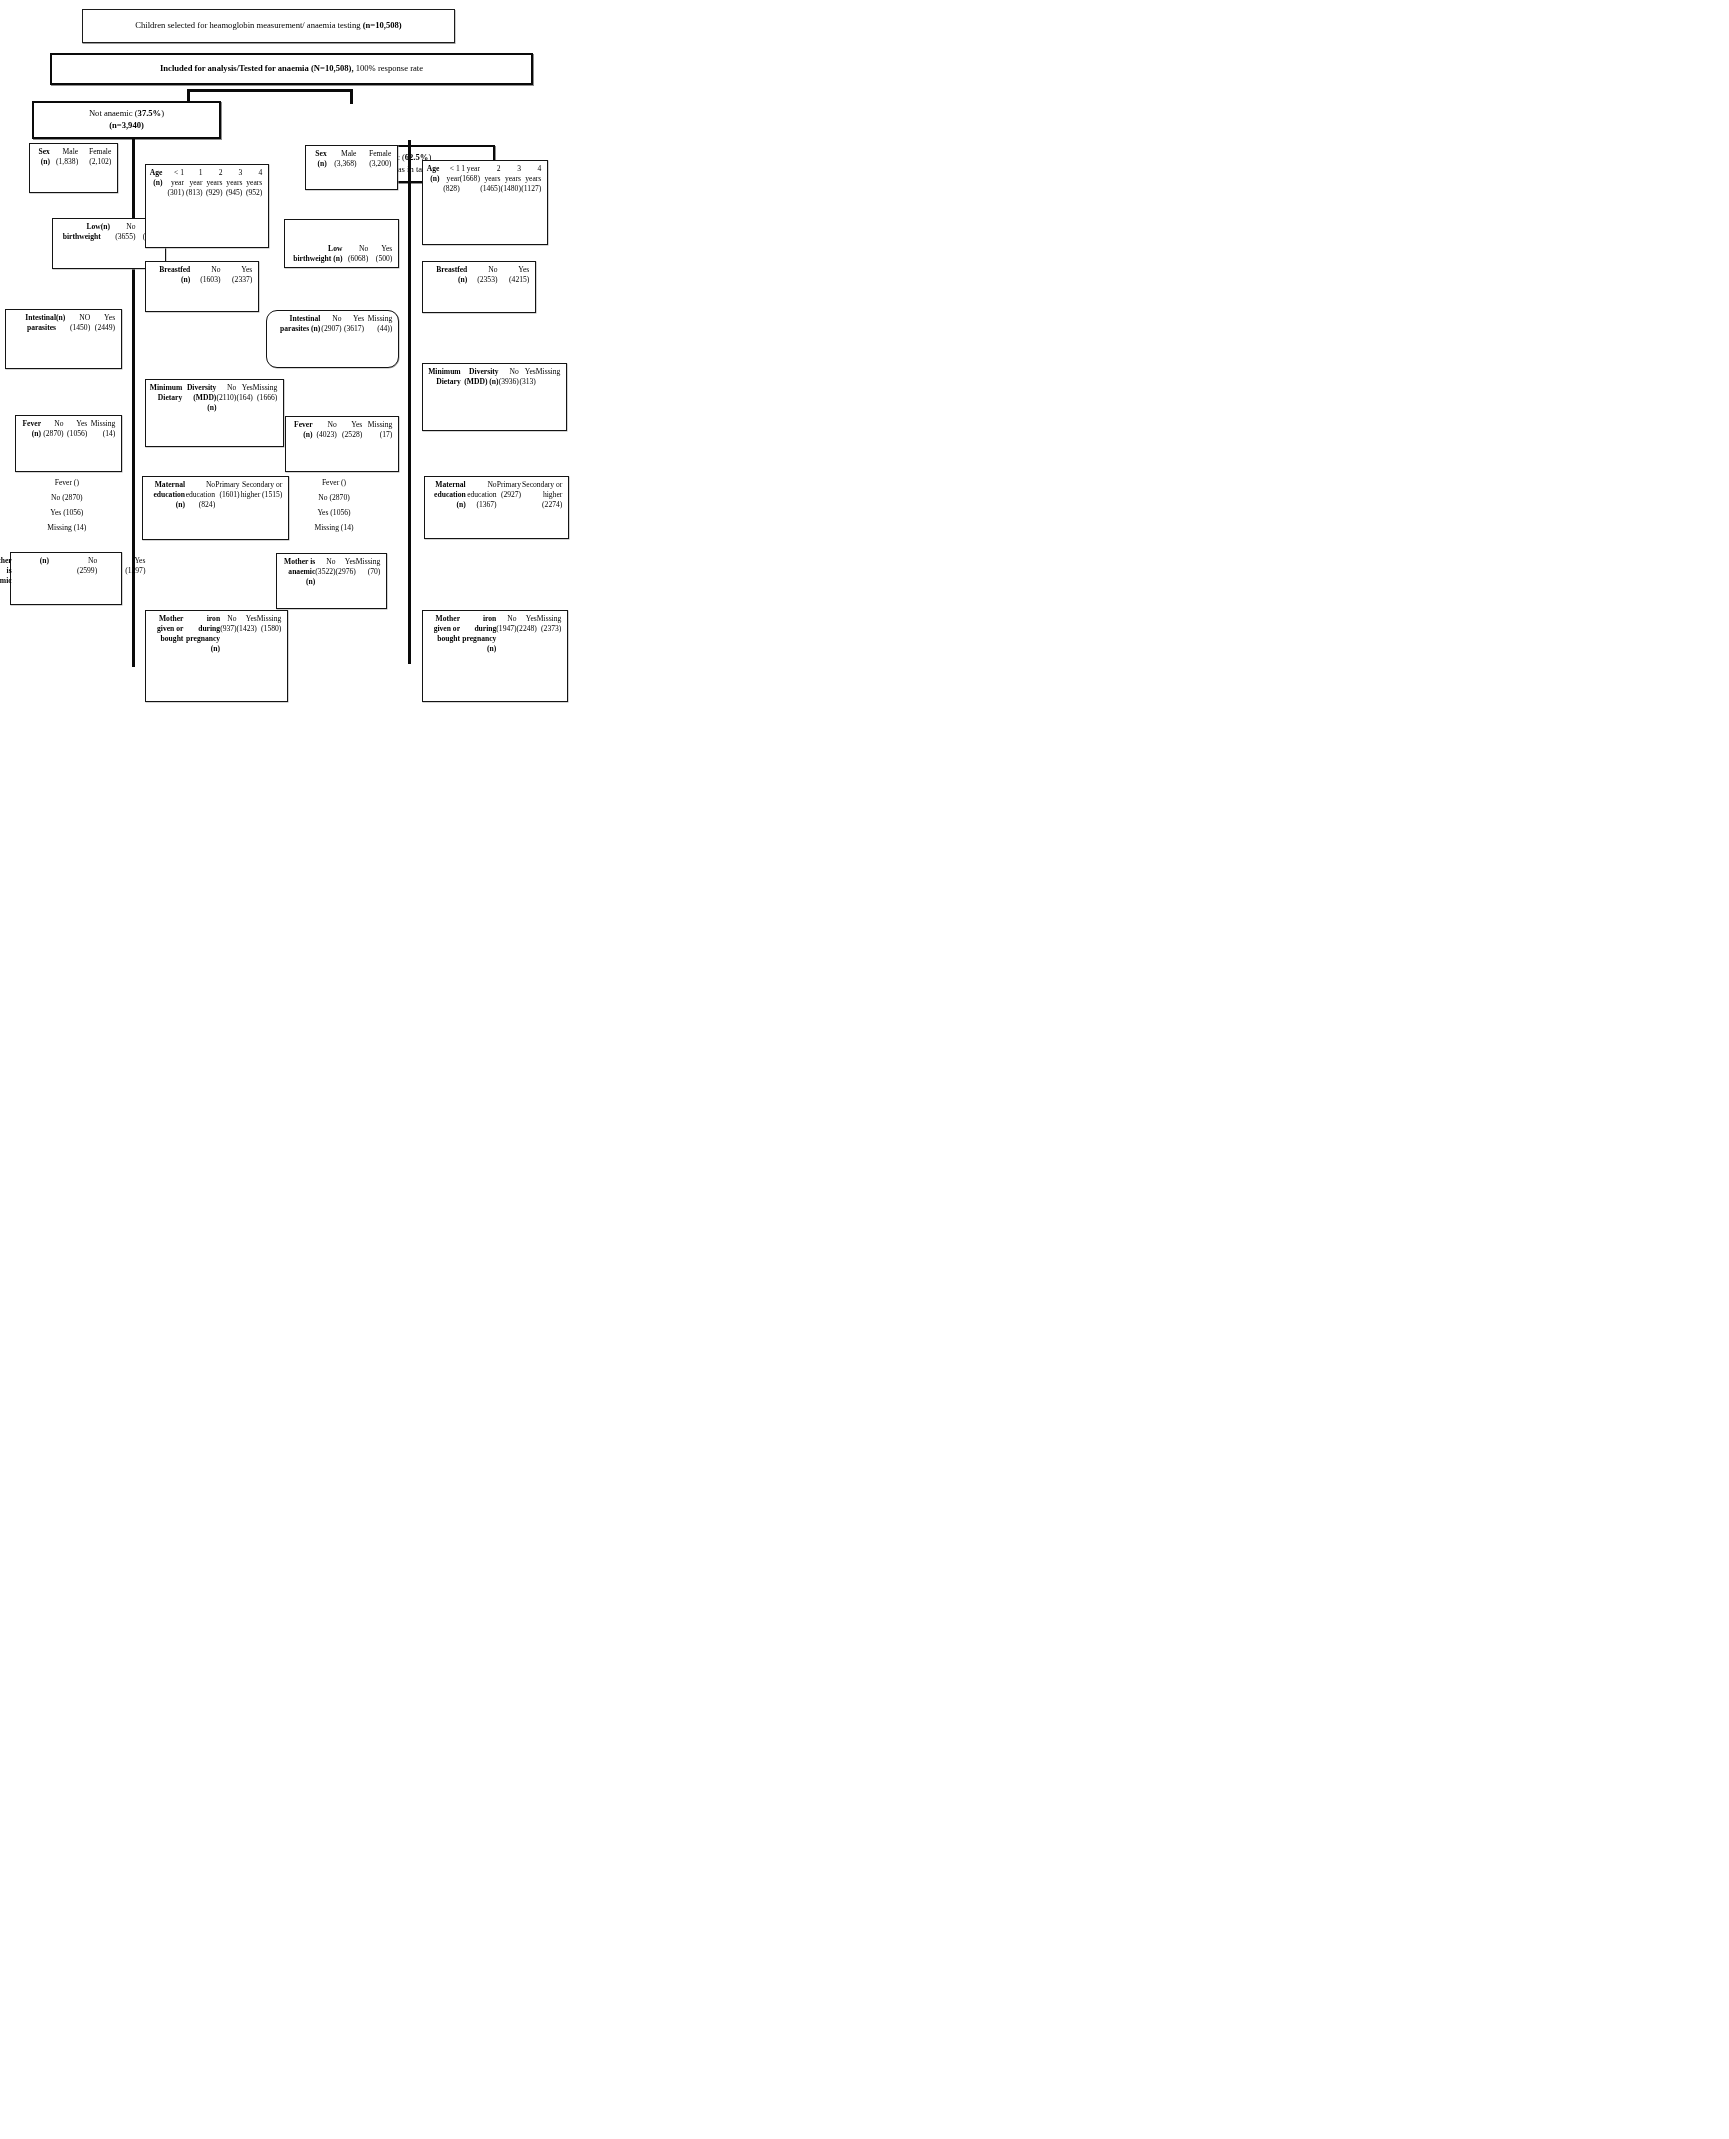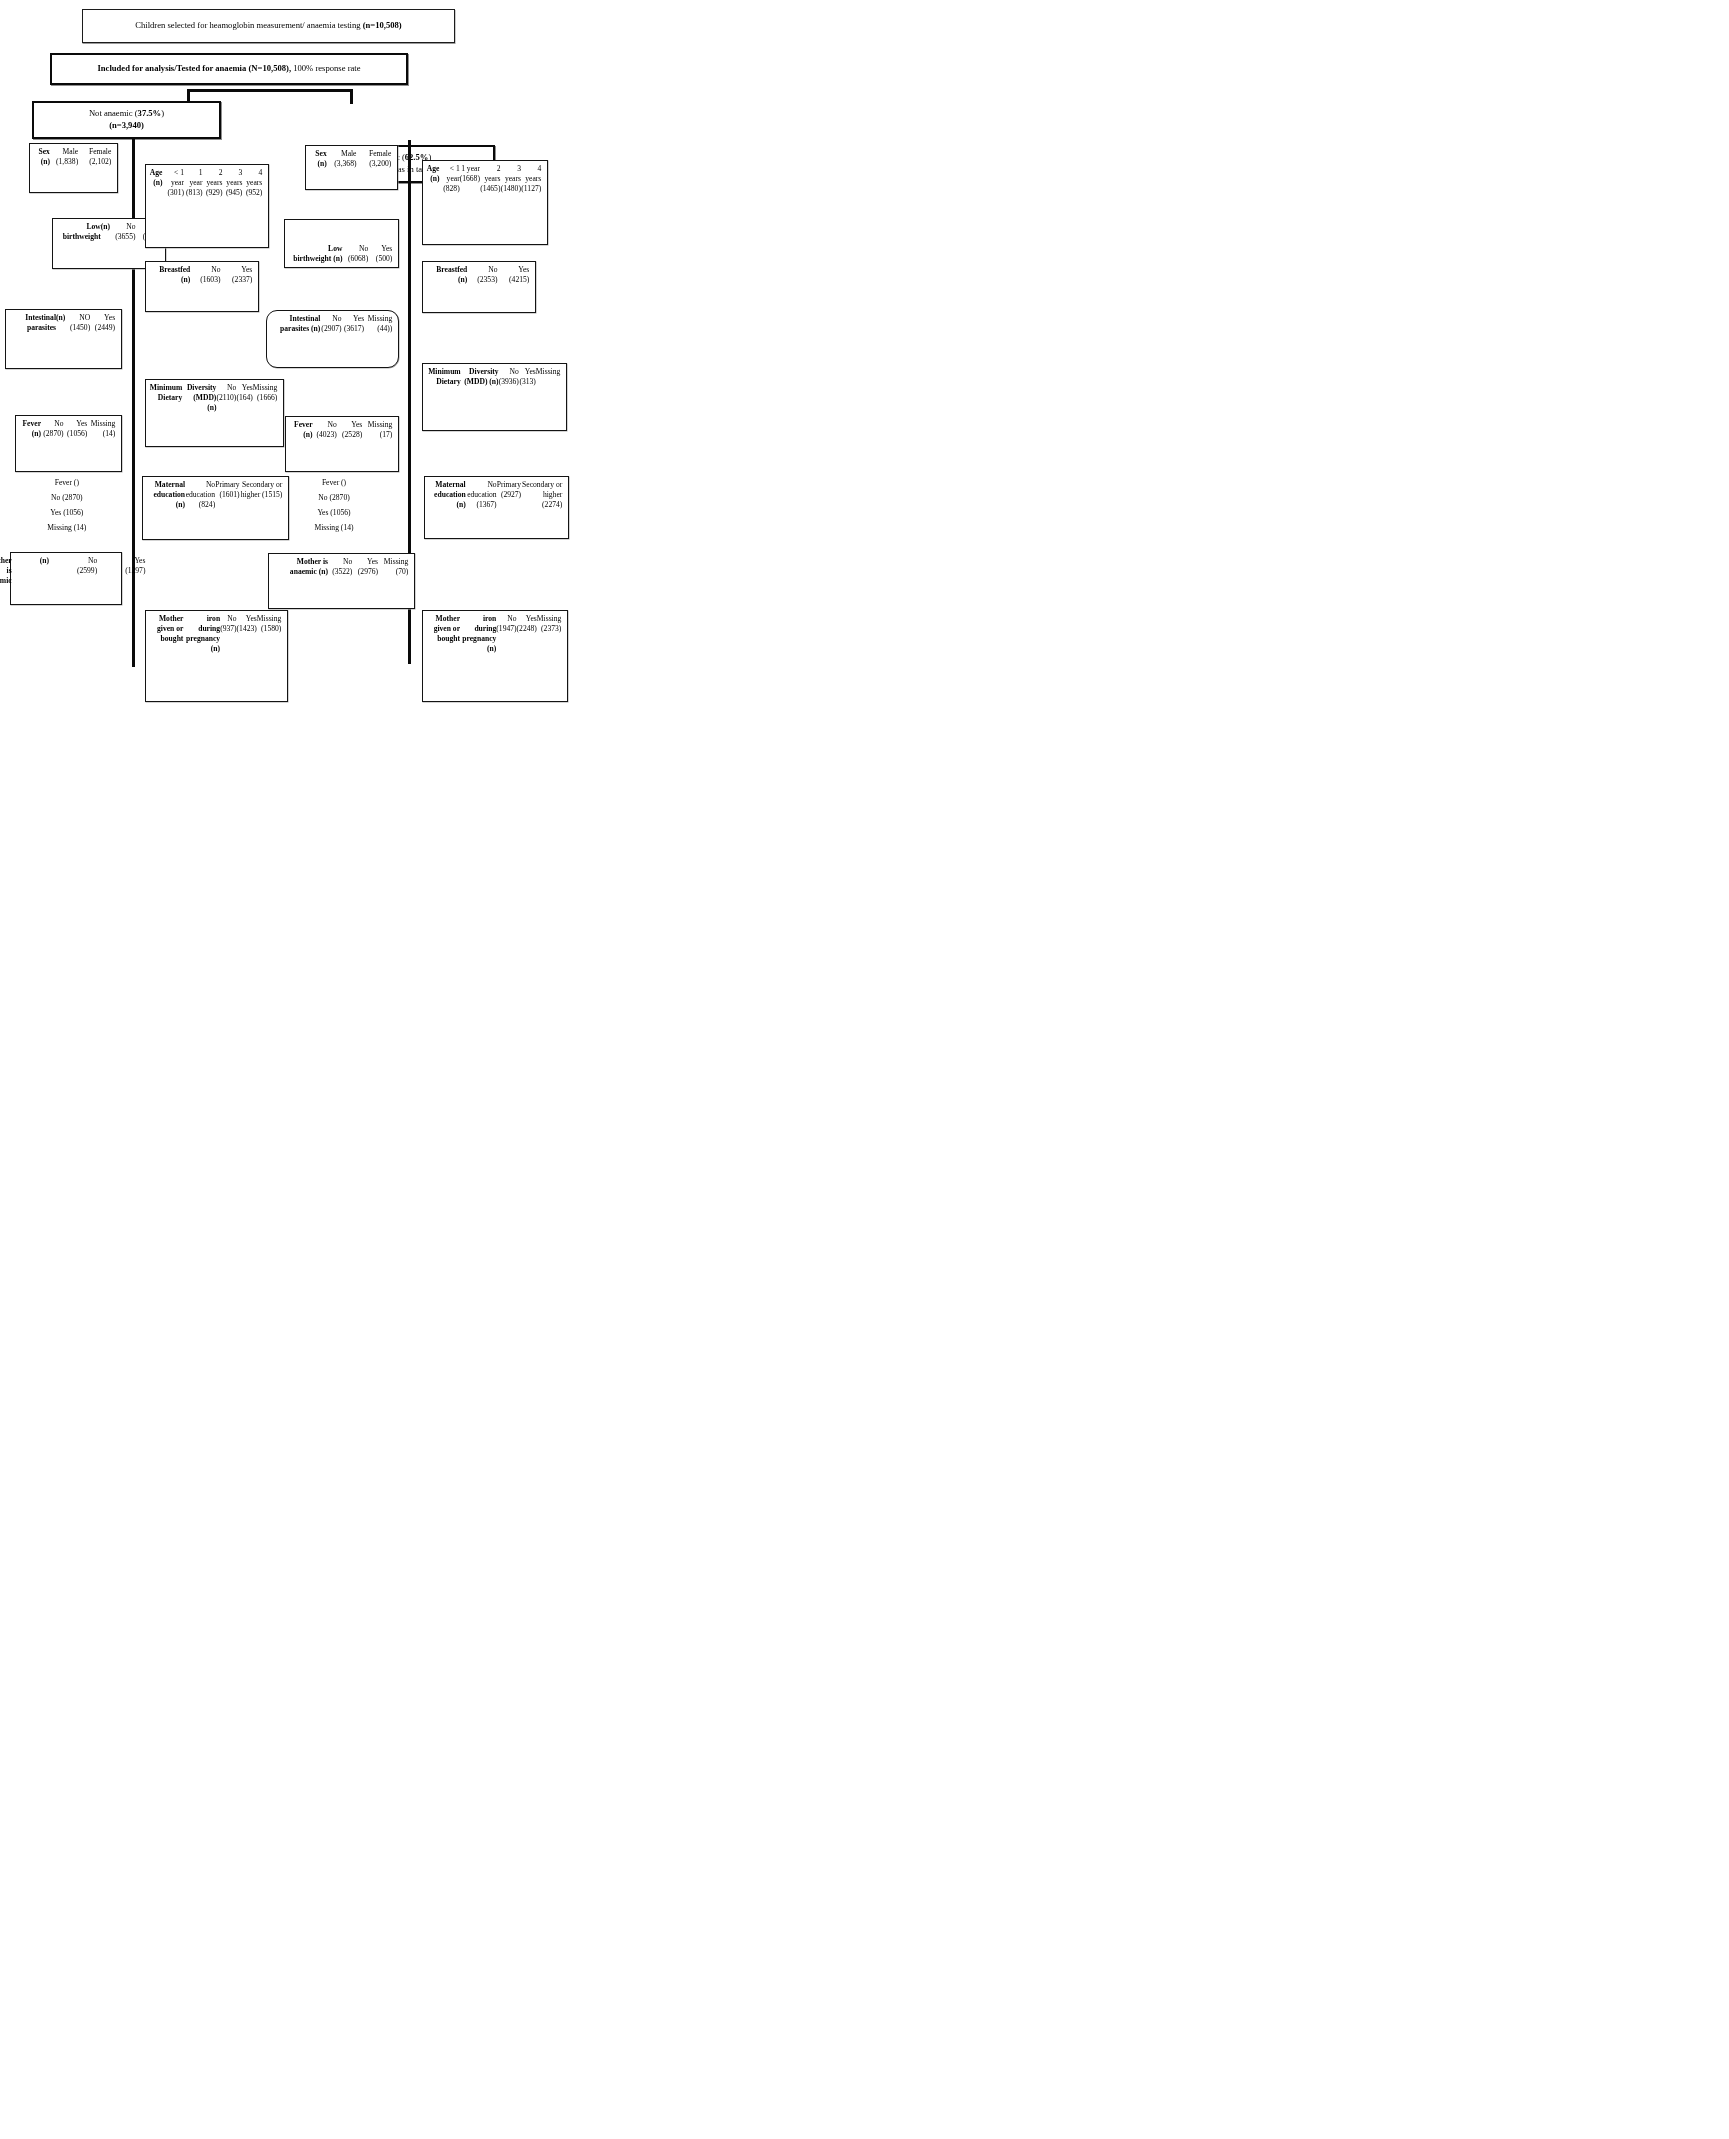--- a/index.html
+++ b/index.html
@@ -19,21 +19,21 @@
     box-sizing:border-box;
     display:flex;
     flex-direction:column;
     align-items:center;
     justify-content:center;
     text-align:center;
     font-size:8.6px;
     line-height:1.35;
   }
   #topBox{left:82px;top:9px;width:373px;height:34px;border:1.4px solid #1c1c1c;box-shadow:0.5px 1px 0 #9a9a9a;}
-  #includedBox{left:50px;top:53px;width:358px;height:31.5px;border:2.9px solid #0a0a0a;box-shadow:1px 1px 0 #8f8f8f;}
+  #includedBox{left:50px;top:53px;width:483px;height:31.5px;border:2.9px solid #0a0a0a;box-shadow:1px 1px 0 #8f8f8f;}
   #notAnaemicBox{left:32px;top:101px;width:189px;height:38px;border:2.9px solid #0a0a0a;box-shadow:1px 1px 0 #8f8f8f;}
   #anaemicBox{left:305px;top:103px;width:190px;height:38px;border:2.9px solid #0a0a0a;box-shadow:1px 1px 0 #8f8f8f;margin-top:42px;}
   .b{font-weight:bold;}
   
   .line{position:absolute;background:#0a0a0a;}
   #bracketH{left:187px;top:89px;width:166px;height:3.3px;}
   #bracketL{left:187px;top:89px;width:3.3px;height:13px;}
   #bracketR{left:350px;top:89px;width:3.3px;height:15px;}
   #vertL{left:132px;top:137px;width:3.3px;height:530px;}
   #vertR{left:408px;top:140px;width:3.3px;height:524px;}
@@ -70,21 +70,21 @@
   #b-bfM{left:145px;top:261px;width:114px;height:51px;}
   #b-mddM{left:145px;top:379px;width:139px;height:68px;}
   #b-meM{left:142px;top:476px;width:147px;height:64px;}
   #b-ironM{left:145px;top:610px;width:143px;height:92px;}
   
   #b-sexR{left:305px;top:145px;width:93px;height:45px;}
   #b-lbwR{left:284px;top:219px;width:115px;height:49px;align-items:flex-end;}
   #b-ipR{left:266px;top:310px;width:133px;height:58px;border-radius:11px;}
   #b-feverR{left:285px;top:416px;width:114px;height:56px;}
   #t-feverR{left:279px;top:475px;width:110px;height:60px;}
-  #b-maR{left:268px;top:553px;width:147px;height:56px;}
+  #b-maR{left:276px;top:553px;width:111px;height:56px;}
   
   #b-ageR{left:422px;top:160px;width:126px;height:85px;}
   #b-bfR{left:422px;top:261px;width:114px;height:52px;}
   #b-mddR{left:422px;top:363px;width:145px;height:68px;}
   #b-meR{left:424px;top:476px;width:145px;height:63px;}
   #b-ironR{left:422px;top:610px;width:146px;height:92px;}
 </style>
 </head>
 <body>
 

